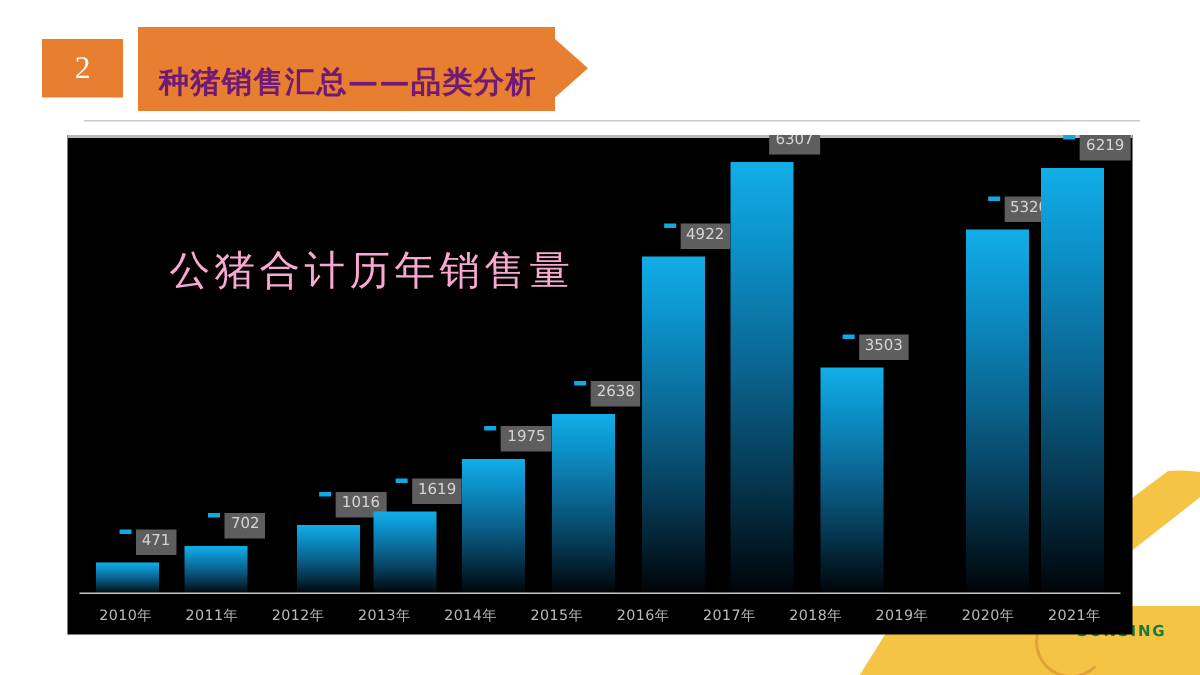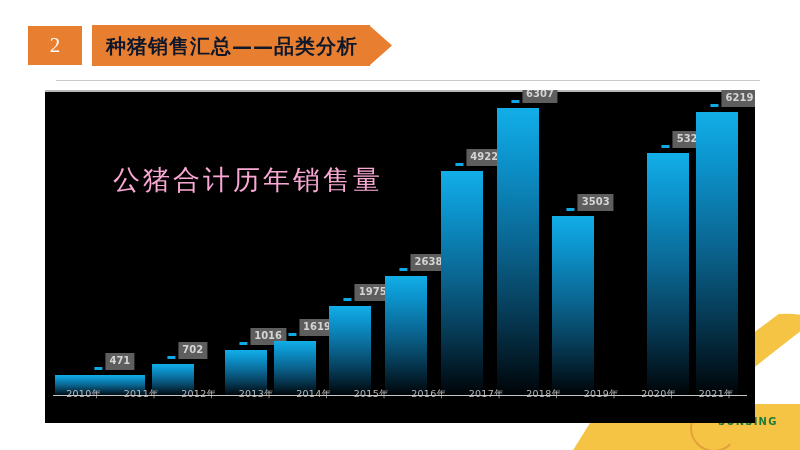--- a/index.html
+++ b/index.html
@@ -65,25 +65,25 @@
     font-family: "Liberation Serif", serif;
   }
   .header-gap { width: 10px; }
   .header-title-wrap {
     position: relative;
     display: flex;
     align-items: center;
   }
   .header-title {
     background: #E87E30;
-    color: #0f172a;
+    color: #701a75;
     font-size: 20px;
     font-weight: bold;
     letter-spacing: 1px;
-    padding: 2px 12px 0 14px;
+    padding: 17px 12px 0 14px;
     height: 100%;
     display: flex;
     align-items: center;
     font-family: "DejaVu Sans", sans-serif;
   }
   .header-arrow {
     width: 22px;
     height: 39px;
     background: #E87E30;
     clip-path: polygon(0% 0%, 0% 100%, 100% 50%);
@@ -150,24 +150,23 @@
     background: linear-gradient(to bottom, #12AEE8 0%, #0C93CC 18%, #0a648f 48%, #063a55 72%, #01131d 92%, #000305 100%);
     position: relative;
   }
   .bar-label {
     position: absolute;
     bottom: 100%;
     left: 50%;
     transform: translateX(-14%);
     margin-bottom: 5px;
     display: flex;
-    align-items: flex-end;
+    align-items: flex-start;
     gap: 3px;
     white-space: nowrap;
-    font-weight: bold;
   }
   .label-dash {
     width: 8px;
     height: 3px;
     background: #11A9E4;
     display: inline-block;
   }
   .label-box {
     background: #5e5e5e;
     color: #d4d4d4;
@@ -184,21 +183,21 @@
     right: 8px;
     bottom: 27px;
     height: 1px;
     background: #c7c7c7;
     z-index: 2;
   }
   .axis-labels {
     position: absolute;
     left: 10px;
     right: 10px;
-    bottom: 22px;
+    bottom: 6px;
     display: flex;
   }
   .axis-label {
     flex: 1 1 0;
     text-align: center;
     color: #b9b9b9;
     font-size: 9.5px;
     font-family: "DejaVu Sans", sans-serif;
     letter-spacing: .3px;
   }
@@ -261,21 +260,21 @@
   </div>
 </div>
 <div class="header-rule"></div>
 
 <div class="chart-panel">
   <div class="panel-topline"></div>
   <div class="chart-watermark">公猪合计历年销售量</div>
 
   <div class="plot" id="plot-area">
       <div class="bar-slot">
-        <div class="bar" style="height: 21.5075px; padding-left: 48px;">
+        <div class="bar" style="height: 21.5075px;">
           <div class="bar-label">
             <span class="label-dash"></span>
             <span class="label-box">471</span>
           </div>
         </div>
       </div>
       <div class="bar-slot">
         <div class="bar" style="height: 32.0558px;">
           <div class="bar-label">
             <span class="label-dash"></span>
@@ -325,21 +324,21 @@
       </div>
       <div class="bar-slot">
         <div class="bar" style="height: 288px;">
           <div class="bar-label">
             <span class="label-dash"></span>
             <span class="label-box">6307</span>
           </div>
         </div>
       </div>
       <div class="bar-slot">
-        <div class="bar" style="height: 180px;">
+        <div class="bar" style="height: 151px;">
           <div class="bar-label">
             <span class="label-dash"></span>
             <span class="label-box">3503</span>
           </div>
         </div>
       </div>
       <div class="bar-slot">
         <div class="bar" style="height: 242.93px; margin-left: 46px;">
           <div class="bar-label">
             <span class="label-dash"></span>

